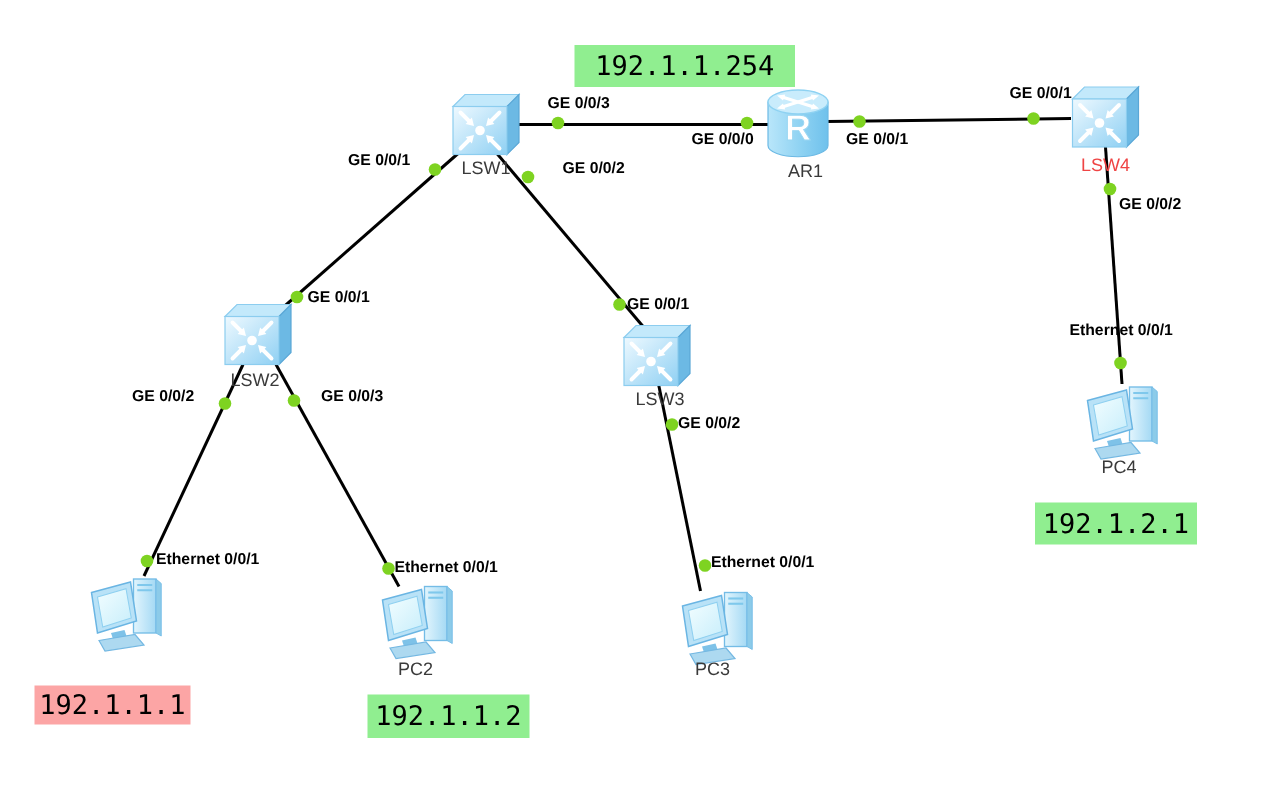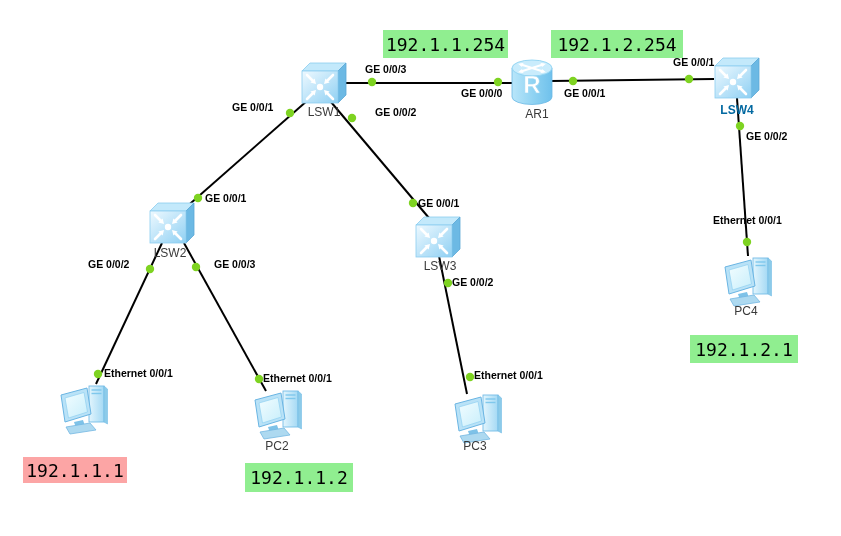--- a/index.html
+++ b/index.html
@@ -133,21 +133,21 @@
       <svg width="48" height="44">
         <use href="#sym-switch"></use>
       </svg>
     </div>
     <span class="device-label" style="left: 440px; top: 260px; color: rgb(58, 58, 58);">LSW3</span>
     <div class="device" style="left: 712px; top: 56px;">
       <svg width="48" height="44">
         <use href="#sym-switch"></use>
       </svg>
     </div>
-    <span class="device-label" style="left: 737px; top: 104px; color: #0369a1; font-weight: bold;">LSW4</span>
+    <span class="device-label" style="left: 737px; top: 104px; color: #ef4444;">LSW4</span>
     <div class="device" style="left: 510px; top: 58px;">
       <svg width="44" height="48">
         <use href="#sym-router"></use>
       </svg>
     </div>
     <span class="device-label" style="left: 537px; top: 108px; color: rgb(58, 58, 58);">AR1</span>
     <div class="device" style="left: 56px; top: 381px;">
       <svg width="56" height="56">
         <use href="#sym-pc"></use>
       </svg>
@@ -180,18 +180,17 @@
     <span class="port-label" style="left: 375px; top: 107px; color: rgb(0, 0, 0);">GE 0/0/2</span>
     <span class="port-label" style="left: 418px; top: 198px; color: rgb(0, 0, 0);">GE 0/0/1</span>
     <span class="port-label" style="left: 88px; top: 259px; color: rgb(0, 0, 0);">GE 0/0/2</span>
     <span class="port-label" style="left: 104px; top: 368px; color: rgb(0, 0, 0);">Ethernet 0/0/1</span>
     <span class="port-label" style="left: 214px; top: 259px; color: rgb(0, 0, 0);">GE 0/0/3</span>
     <span class="port-label" style="left: 263px; top: 373px; color: rgb(0, 0, 0);">Ethernet 0/0/1</span>
     <span class="port-label" style="left: 452px; top: 277px; color: rgb(0, 0, 0);">GE 0/0/2</span>
     <span class="port-label" style="left: 474px; top: 370px; color: rgb(0, 0, 0);">Ethernet 0/0/1</span>
     <span class="port-label" style="left: 746px; top: 131px; color: rgb(0, 0, 0);">GE 0/0/2</span>
     <span class="port-label" style="left: 713px; top: 215px; color: rgb(0, 0, 0);">Ethernet 0/0/1</span>
-    <div class="ip-label" style="left: 383px; top: 30px; width: 125px; height: 28px; background: rgb(144, 238, 144); color: rgb(0, 0, 0);">192.1.1.254</div>
-    <div class="ip-label" style="left: 551px; top: 30px; width: 132px; height: 28px; background: rgb(144, 238, 144); color: rgb(0, 0, 0);">192.1.2.254</div>
+    <div class="ip-label" style="left: 383px; top: 30px; width: 147px; height: 28px; background: rgb(144, 238, 144); color: rgb(0, 0, 0);">192.1.1.254</div>
     <div class="ip-label" style="left: 23px; top: 457px; width: 104px; height: 26px; background: #fca5a5; color: rgb(0, 0, 0);">192.1.1.1</div>
     <div class="ip-label" style="left: 245px; top: 463px; width: 108px; height: 29px; background: rgb(144, 238, 144); color: rgb(0, 0, 0);">192.1.1.2</div>
     <div class="ip-label" style="left: 690px; top: 335px; width: 108px; height: 28px; background: rgb(144, 238, 144); color: rgb(0, 0, 0);">192.1.2.1</div>
   </div>
 
 </body></html>

